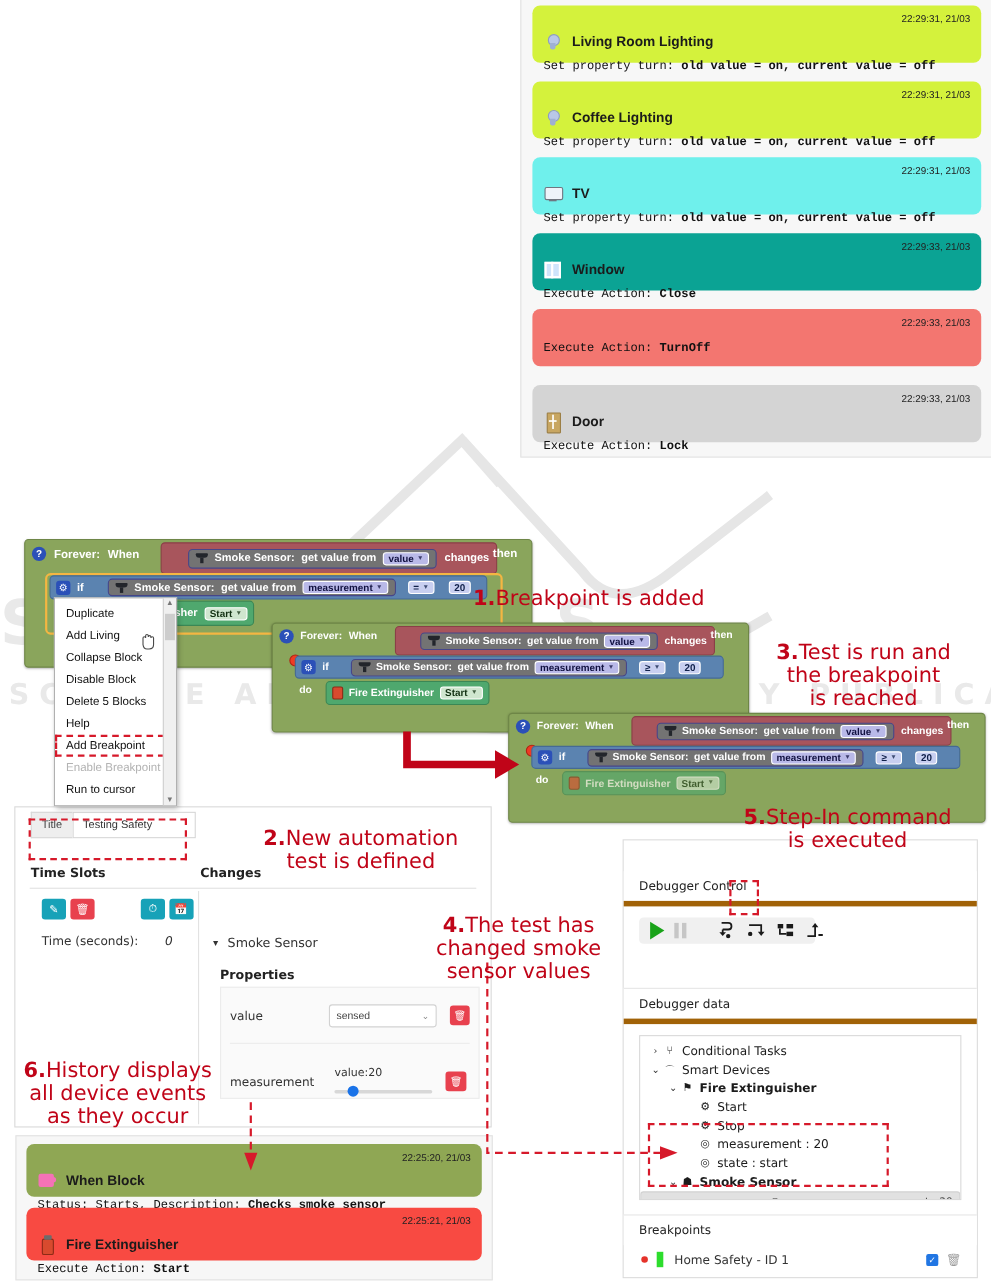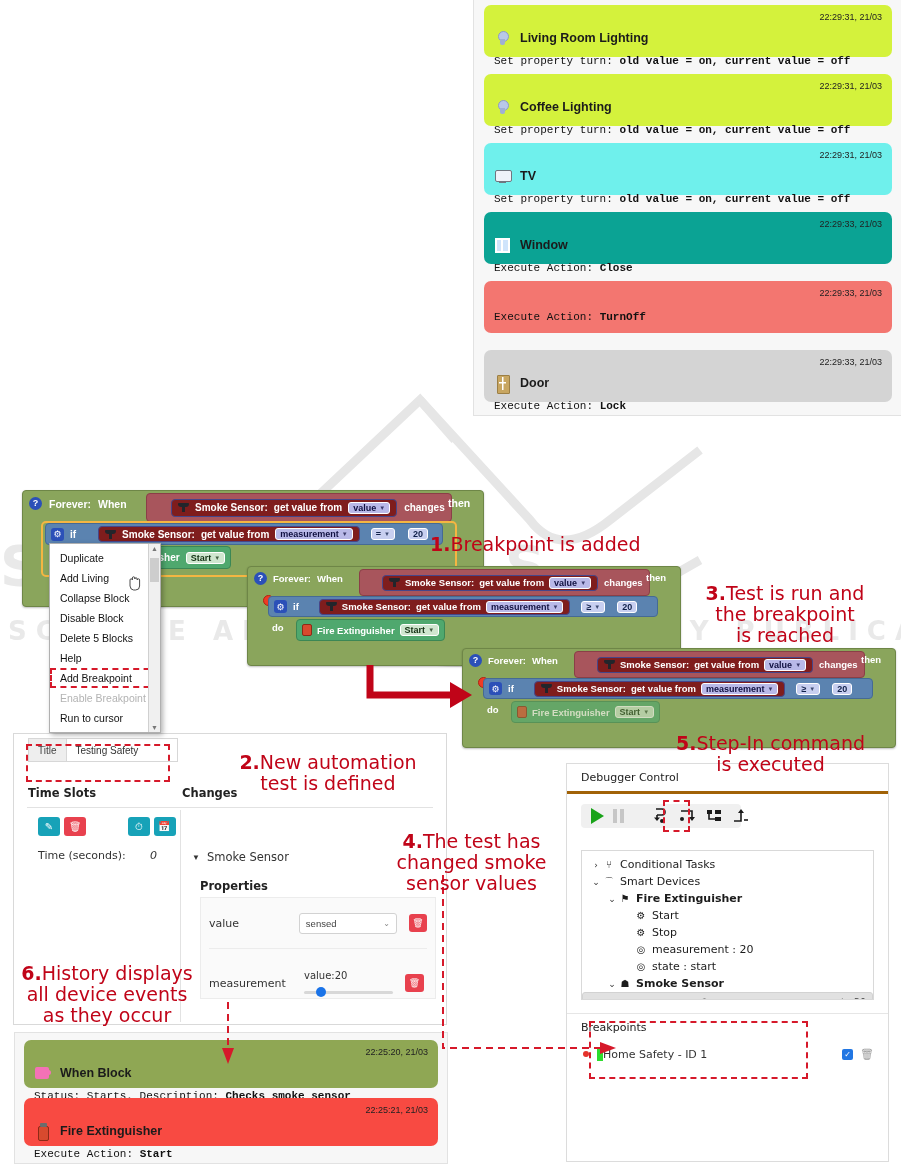--- a/index.html
+++ b/index.html
@@ -115,21 +115,21 @@
   .qmark{
     width:13px;height:13px;border-radius:50%;background:#2b50b8;color:#fff;
     font-size:9px;line-height:13px;text-align:center;flex:0 0 13px;
     font-weight:bold;
   }
   .red-seg{
     background:#a8555c;border:1px solid #8a3f47;border-radius:4px;
     display:flex;align-items:center;padding:2px 6px;color:#fff;
   }
   .purple-seg{
-    background:#7f1d1d;border:1px solid #46468a;border-radius:4px;
+    background:#737373;border:1px solid #46468a;border-radius:4px;
     display:flex;align-items:center;padding:1px 5px;color:#fff;
     font-weight:bold;
   }
   .blue-seg{
     background:#5b83b0;border:1px solid #456a94;border-radius:4px;
     display:flex;align-items:center;padding:2px 5px;color:#fff;
   }
   .green-seg{
     background:#4fa86e;border:1px solid #3b8755;border-radius:4px;
     display:flex;align-items:center;padding:1px 5px;color:#fff;
@@ -230,21 +230,21 @@
     display:flex;align-items:center;justify-content:center;color:#fff;font-size:9px;
   }
   .slider{position:relative;height:10px;}
   .slider .track{position:absolute;left:0;top:4px;height:3px;width:100%;background:#d8d8d8;border-radius:2px;}
   .slider .knob{position:absolute;left:12px;top:0px;width:10px;height:10px;border-radius:50%;background:#1a73e8;}
 
   
   .dbg-panel{background:#fff;border:1px solid #dcdcdc;}
   .dbg-sec{
     font-family:"DejaVu Sans",sans-serif;font-size:11px;color:#222;
-    padding:7px 14px;border-bottom:3px solid #a16207;background:#fff;
+    padding:7px 14px;border-bottom:5px solid #a16207;background:#fff;margin-top:28px;
   }
   .dbg-toolbar{
     background:#f0f0f0;border-radius:4px;display:flex;align-items:center;
     gap:9px;padding:4px 10px;
   }
   .tri{
     width:0;height:0;border-left:13px solid #19a319;
     border-top:8px solid transparent;border-bottom:8px solid transparent;
   }
   .pause{display:flex;gap:3px;}
@@ -642,20 +642,21 @@
       </span>
       <span class="stepico">
         <svg viewBox="0 0 18 16" width="18" height="16">
           <path d="M2 13 L9 13 L9 3" stroke="#1a1a1a" stroke-width="1.6" fill="none"></path>
           <path d="M6 5 L9 1 L12 5 Z" fill="#1a1a1a"></path>
           <path d="M12 12 L16 12" stroke="#1a1a1a" stroke-width="1.6"></path>
         </svg>
       </span>
     </div>
   </div>
+  <div class="dbg-sec" style="border-top:1px solid #e6e6e6;">Debugger data</div>
 
   <div style="padding:11px 14px 0 14px;">
     <div class="tree" id="dbg-tree" style="margin-top:-1px;height:138px;padding:5px 0;">
         <div class="tnode" style="padding-left: 8px;">
           <span class="chev">›</span>
           <span class="ti">⑂</span>
           <span style="margin-left:4px;">Conditional Tasks</span>
         </div>
         <div class="tnode" style="padding-left: 8px;">
           <span class="chev">⌄</span>
@@ -697,21 +698,21 @@
           <span class="ti">◎</span>
           <span style="margin-left:4px;">measurement : 20</span>
         </div>
       </div>
   </div>
 
   <div class="dbg-sec" style="margin-top:13px;border-top:1px solid #e6e6e6;border-bottom:none;">Breakpoints</div>
   <div class="bp-row" style="margin:2px 14px 0 16px;height:22px;">
     <span style="width:6px;height:6px;border-radius:50%;background:#e5322a;display:block;"></span>
     <span style="width:6px;height:14px;background:#2ddd2d;display:block;margin-left:8px;"></span>
-    <span style="color:#333;">Home Safety - ID 1</span>
+    <span style="margin-left:10px;color:#333;">Home Safety - ID 1</span>
     <span style="flex:1"></span>
     <span class="chk">✓</span>
     <span class="trash" style="margin-left:7px;">🗑</span>
   </div>
 </div>
 
 <div class="dashbox" style="left:26px;top:744px;width:140px;height:34px;"></div>
 <div class="dashbox" style="left:663px;top:800px;width:23px;height:28px;"></div>
 <div class="dashbox" style="left:589px;top:1021px;width:215px;height:54px;"></div>
 

